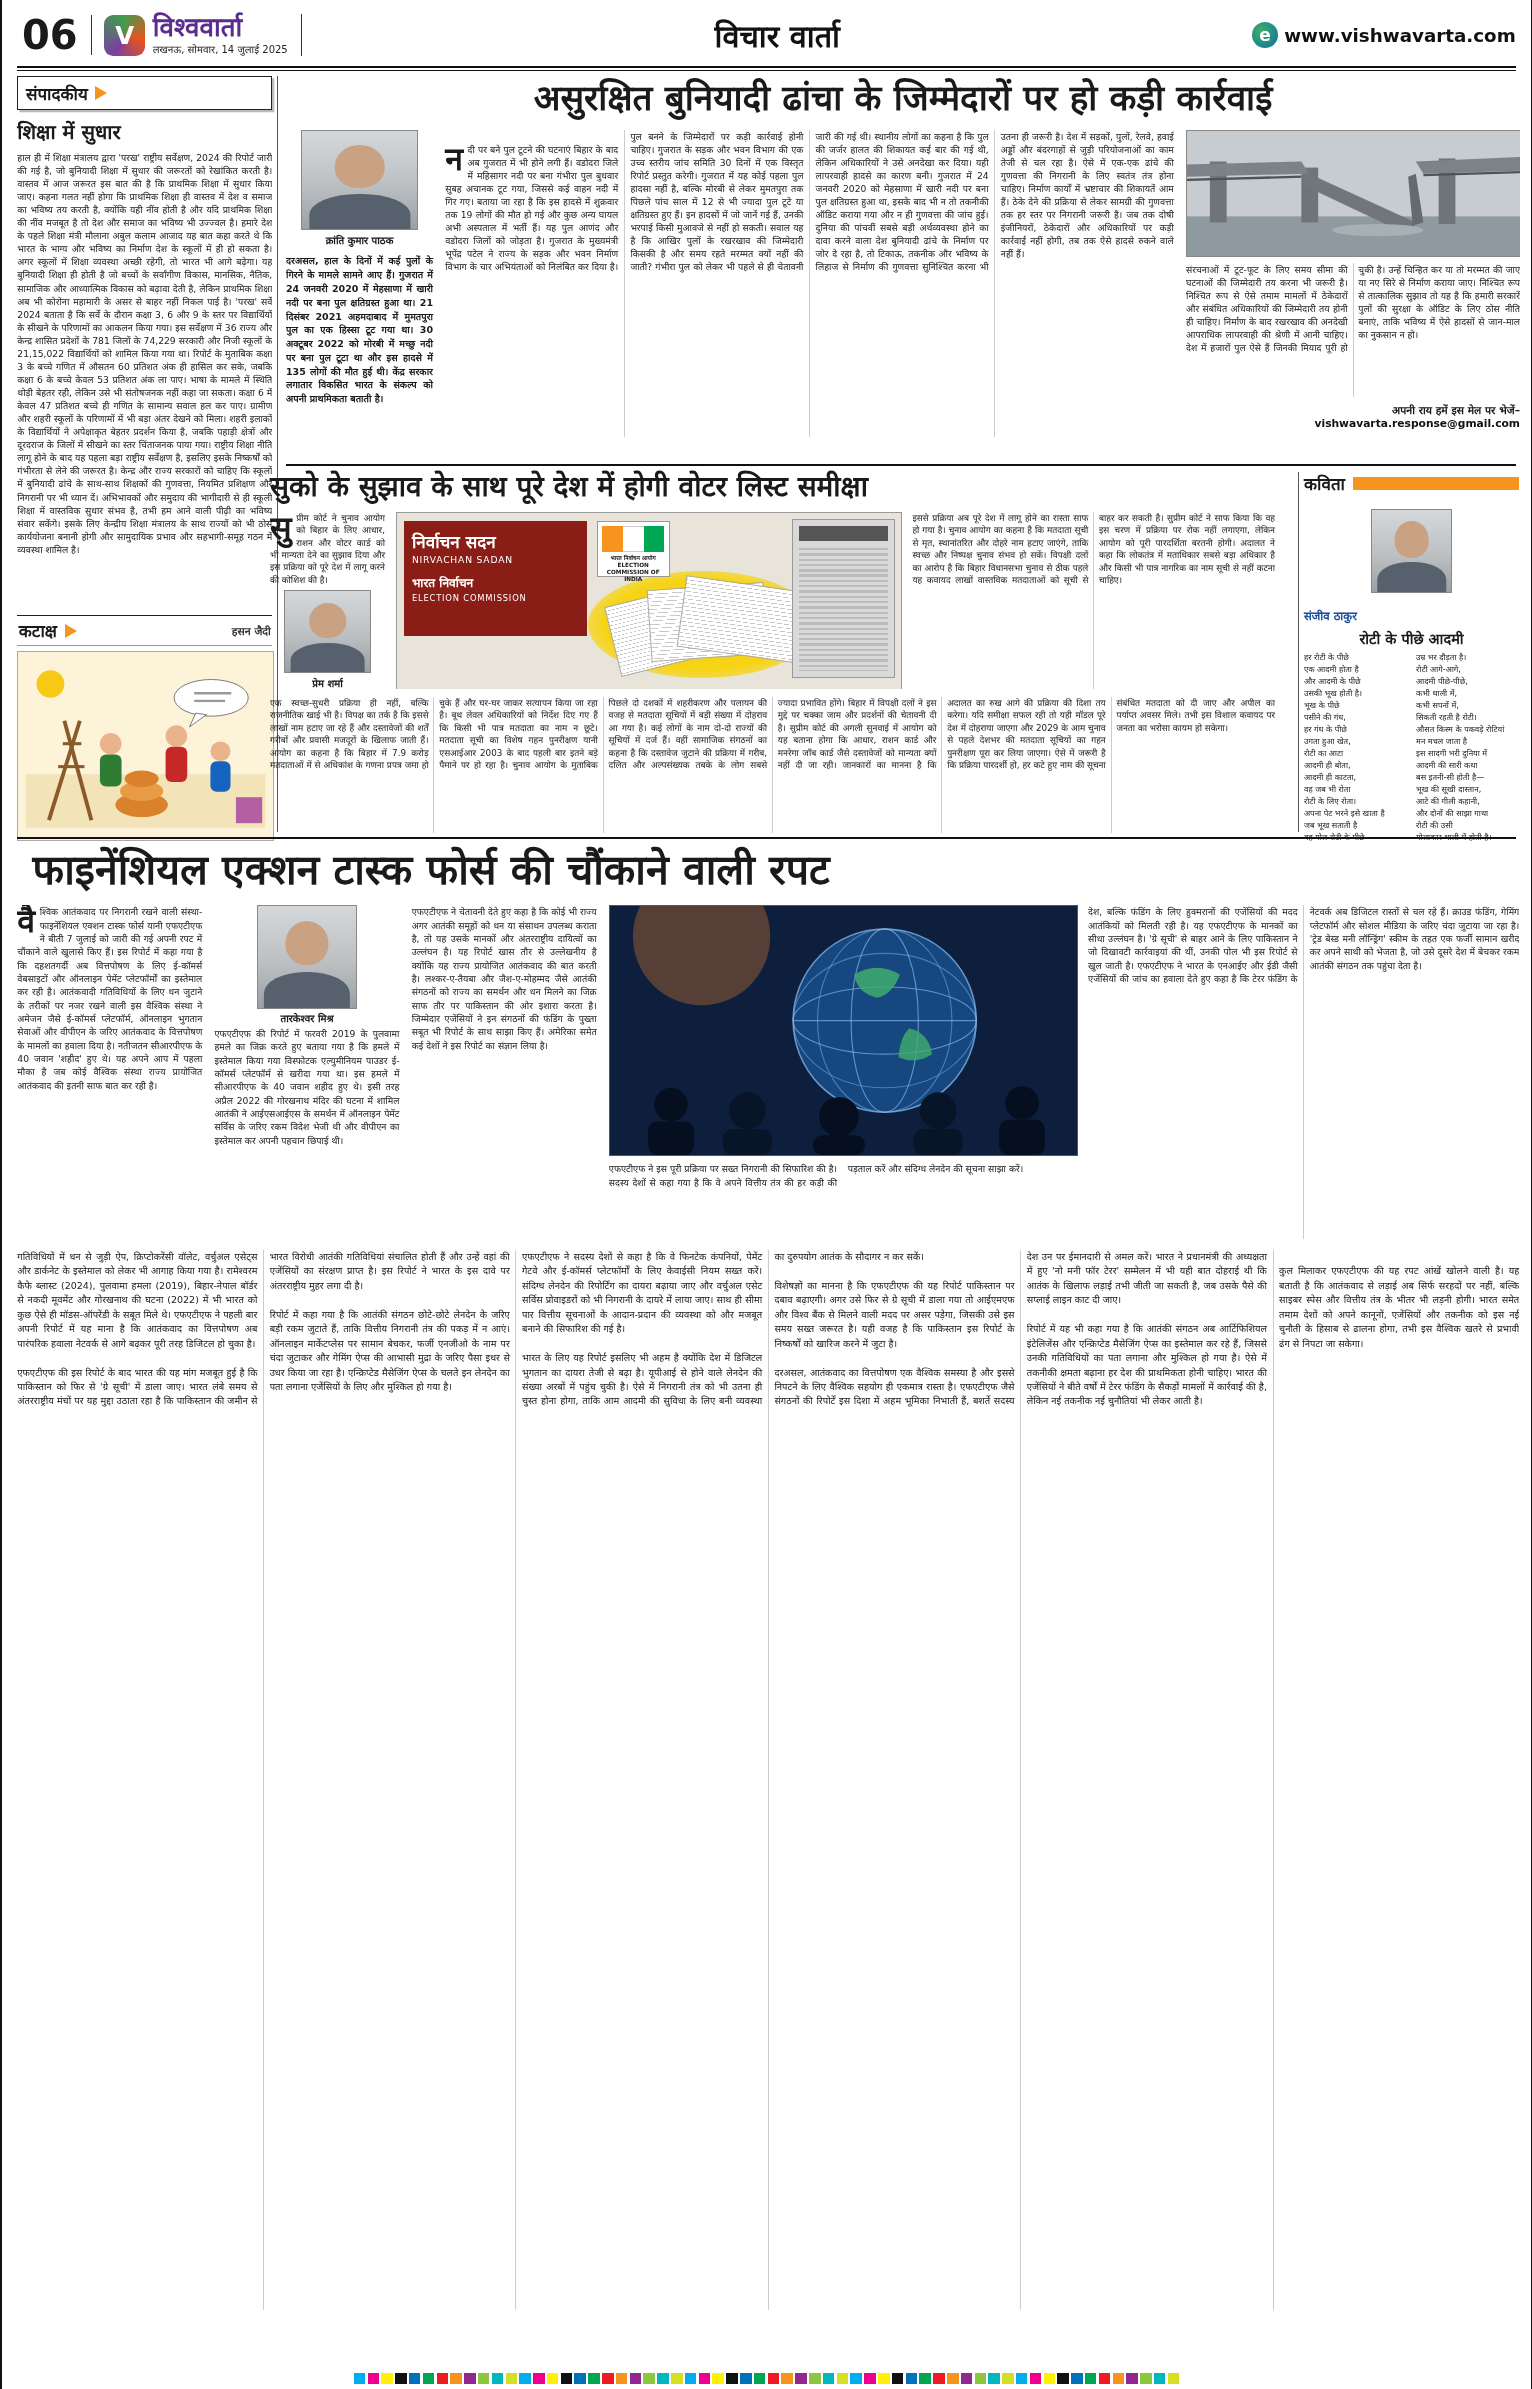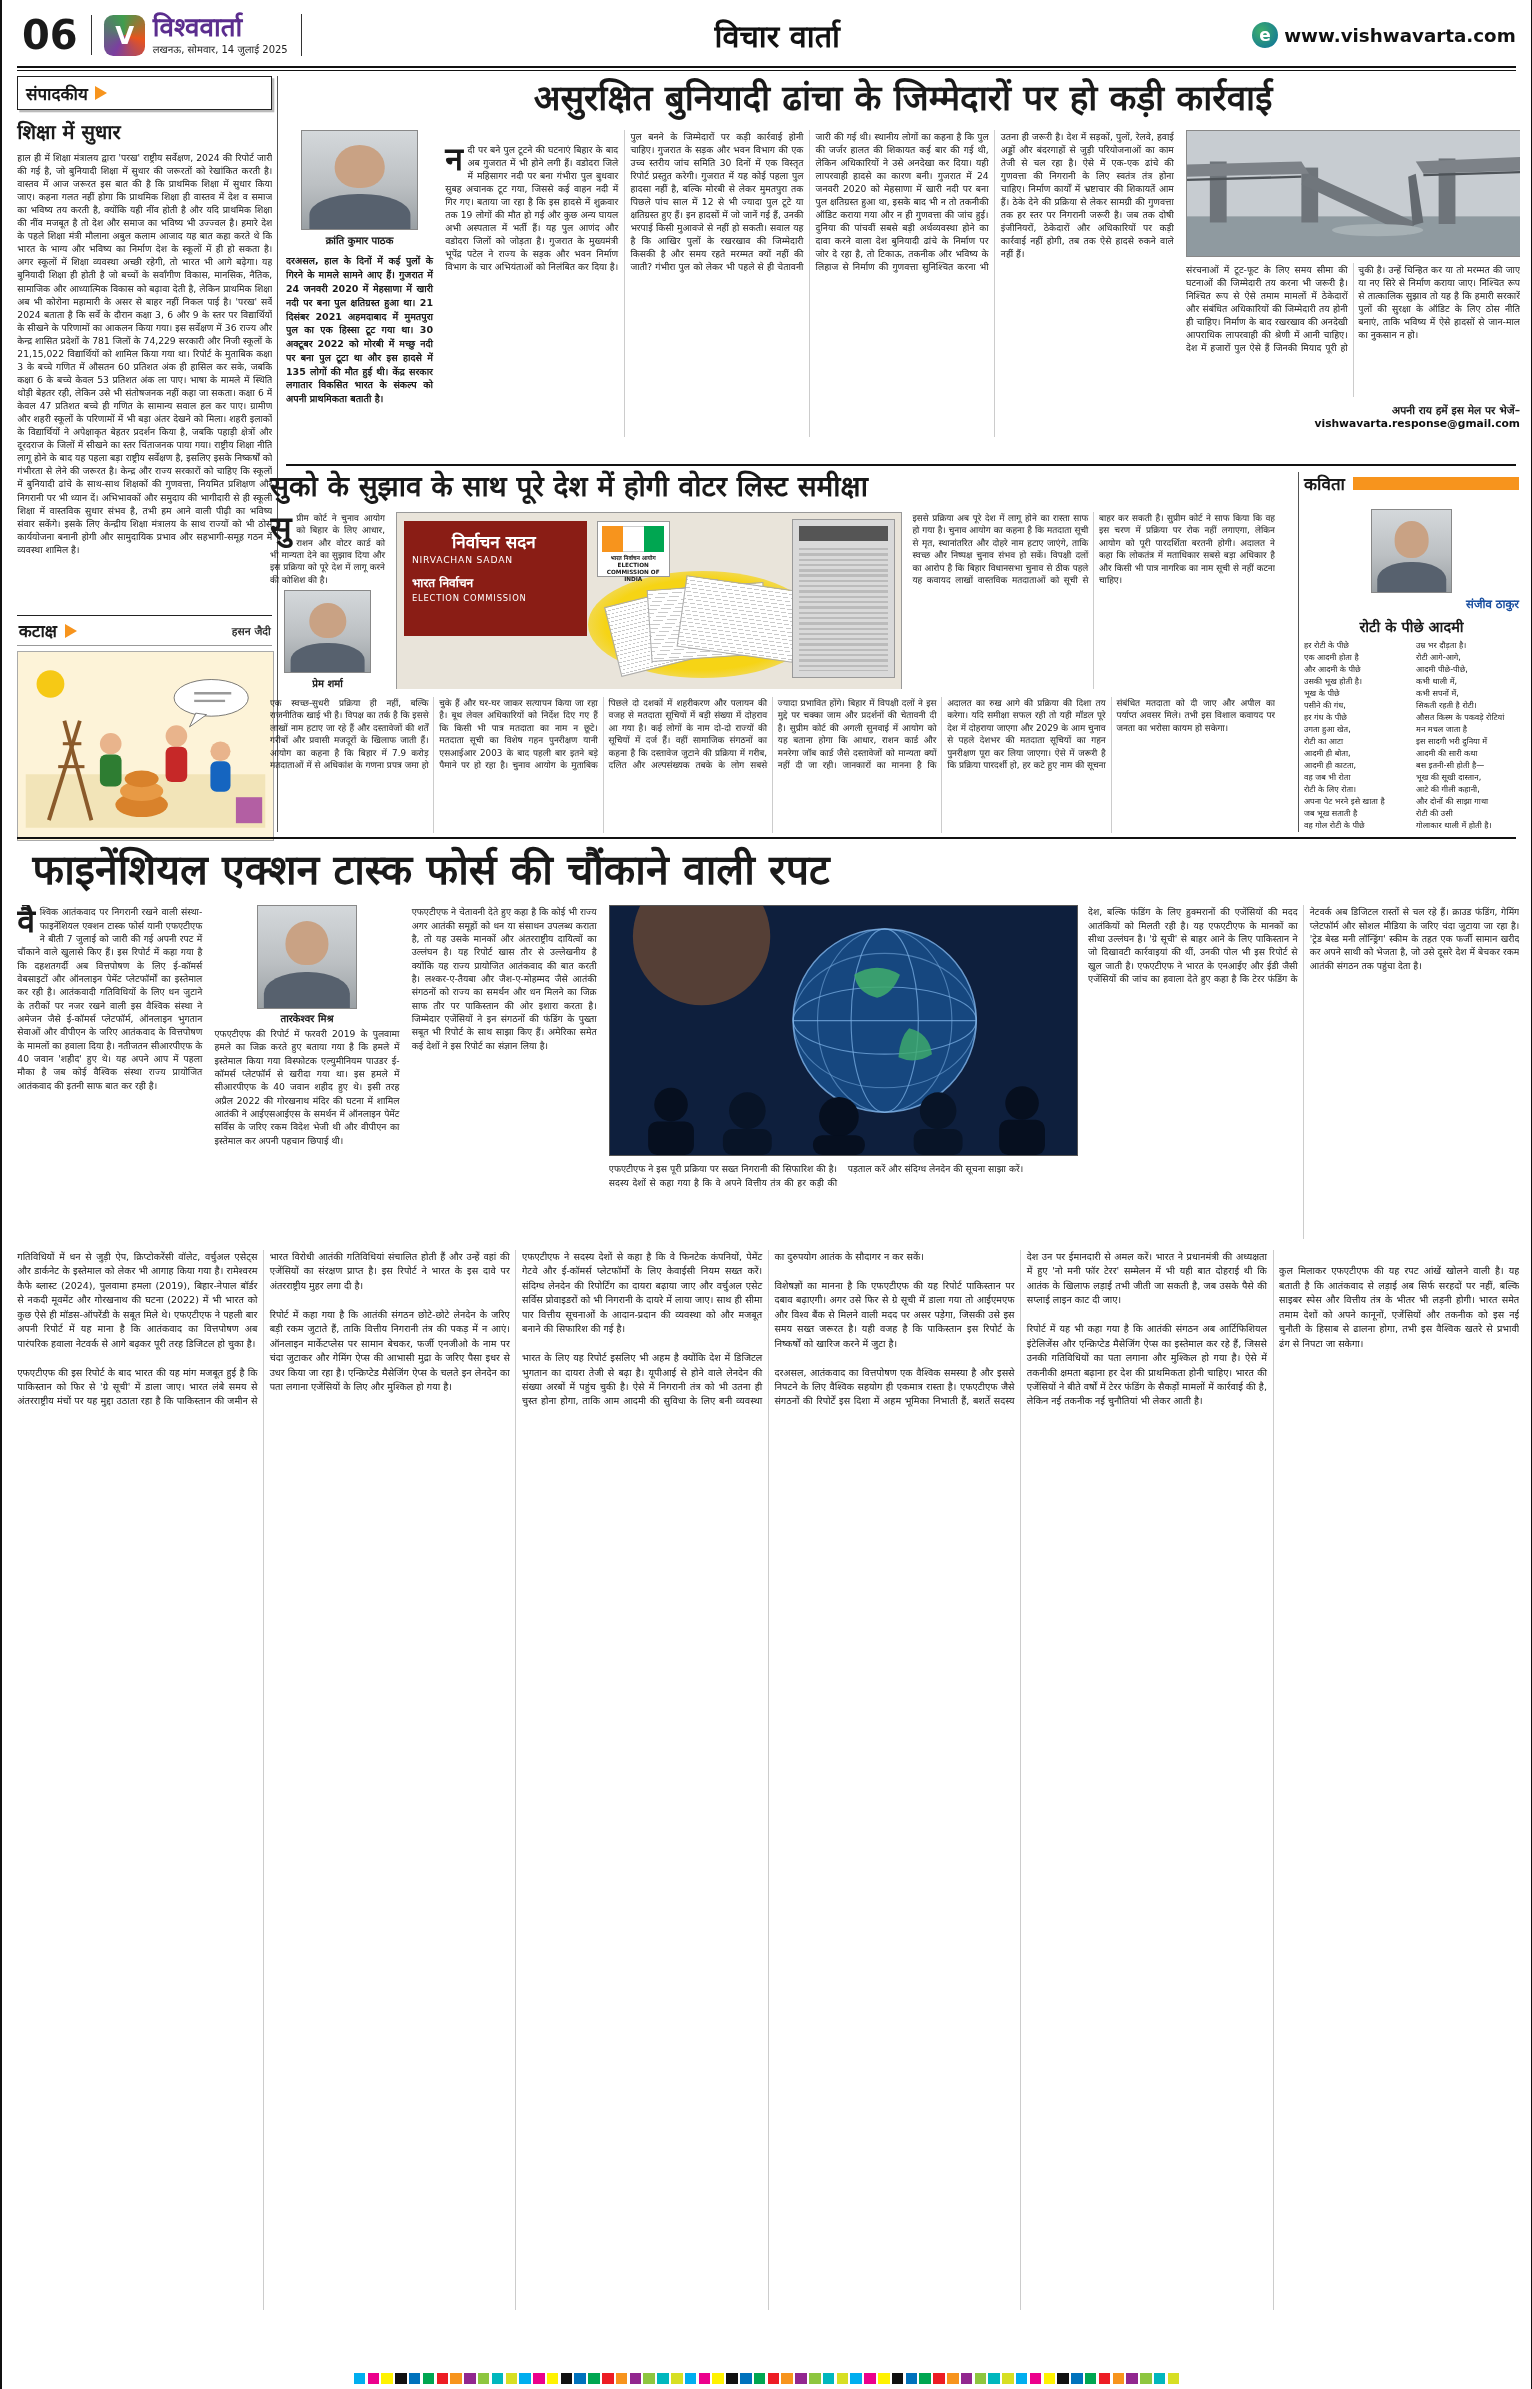--- a/index.html
+++ b/index.html
@@ -60,21 +60,21 @@
   .feedback{margin-top:6.1px;text-align:right;font-size:10.7px;font-weight:bold;}
   .feedback .email{color:#111;}
   
   .voter{position:absolute;left:268px;top:472px;width:1005px;}
   .voter-headline{font-size:28px;font-weight:bold;line-height:1.1;margin:0 0 9.2px 0;}
   .voter-row1{display:flex;gap:10.7px;height:177px;overflow:hidden;}
   .voter-c1{width:115px;flex:0 0 auto;font-size:8.8px;line-height:1.4;text-align:justify;}
   .voter-c1 .portrait{width:85px;height:81px;margin:4.6px auto 0 auto;}
   .collage{width:504px;flex:0 0 auto;position:relative;background:#e9e4da;border:0.8px solid #999;overflow:hidden;}
   .ec-sign{position:absolute;left:7.6px;top:7.6px;width:183px;height:115px;background:#8a1d15;color:#fff;padding:9.2px 7.6px;box-sizing:border-box;}
-  .ec-sign .l1{font-size:17px;font-weight:bold;margin-left:40px;}
+  .ec-sign .l1{font-size:17px;font-weight:bold;}
   .ec-sign .l2{font-size:9.2px;letter-spacing:0.8px;margin-top:1.5px;}
   .ec-sign .l3{font-size:12px;font-weight:bold;margin-top:9.2px;}
   .ec-sign .l4{font-size:8.4px;letter-spacing:0.8px;margin-top:1.5px;}
   .ec-logo{position:absolute;left:200px;top:7.6px;width:73px;height:56px;background:#fff;border:0.8px solid #999;padding:4.6px;box-sizing:border-box;text-align:center;}
   .ec-logo .bars{display:flex;height:26px;}
   .ec-logo .bars div{flex:1;}
   .ec-logo .cap{font-size:5.7px;font-weight:bold;margin-top:3.1px;line-height:1.2;}
   .yellow-blob{position:absolute;left:191px;top:58px;width:229px;height:107px;background:radial-gradient(ellipse at center,#f6d415 60%,rgba(246,212,21,0));border-radius:50%;}
   .sheet{position:absolute;background:repeating-linear-gradient(#fff 0 3.1px,#c9c9c9 3.1px 3.8px);border:0.8px solid #aaa;width:115px;height:70px;}
   .np{position:absolute;right:6.1px;top:6.1px;width:101px;height:157px;background:#d9d9d9;border:0.8px solid #999;}
@@ -82,21 +82,21 @@
   .np::after{content:"";position:absolute;left:6.1px;right:6.1px;top:27.5px;bottom:6.1px;
              background:repeating-linear-gradient(#bbb 0 2.3px,#d9d9d9 2.3px 5.3px);}
   .voter-r1text{flex:1;column-count:2;column-gap:10.7px;column-rule:0.8px solid #ccc;font-size:8.8px;line-height:1.42;}
   .voter-row2{margin-top:7.6px;column-count:6;column-gap:10.7px;column-rule:0.8px solid #ccc;font-size:8.8px;line-height:1.42;height:136px;overflow:hidden;}
   
   .poem{position:absolute;left:1302px;top:472px;width:215px;}
   .poem-head{display:flex;align-items:center;margin-bottom:14px;}
   .poem-label{font-size:17px;font-weight:bold;}
   .poem-bar{flex:1;height:12.2px;background:#f7941d;margin-left:7.6px;}
   .poem .portrait{width:79px;height:82px;margin:0 auto;}
-  .poem-author{font-size:11.5px;font-weight:bold;color:#1a4fa0;text-align:right;margin-top:3px;}
+  .poem-author{font-size:11.5px;font-weight:bold;color:#1a4fa0;text-align:left;margin-top:15px;}
   .poem-title{font-size:14.5px;font-weight:bold;text-align:center;margin:4.6px 0;}
   .poem-body{column-count:2;column-gap:9.2px;font-size:8px;line-height:1.5;white-space:pre-line;height:205px;overflow:hidden;}
   
   .fatf{position:absolute;left:15.3px;top:844px;width:1502px;}
   .fatf-headline{font-size:41px;font-weight:bold;line-height:1.05;margin:4.6px 0 13.7px 15.3px;}
   .fatf-row1{display:flex;gap:12.2px;height:334px;overflow:hidden;}
   .fatf-c{width:185px;flex:0 0 auto;font-size:9.2px;line-height:1.45;text-align:justify;}
   .fatf-c .portrait{width:98px;height:102px;margin:0 auto 3.1px auto;}
   .fatf-globe{width:467px;flex:0 0 auto;display:flex;flex-direction:column;}
   .globe-img{width:100%;height:249px;display:block;border:0.8px solid #555;}

